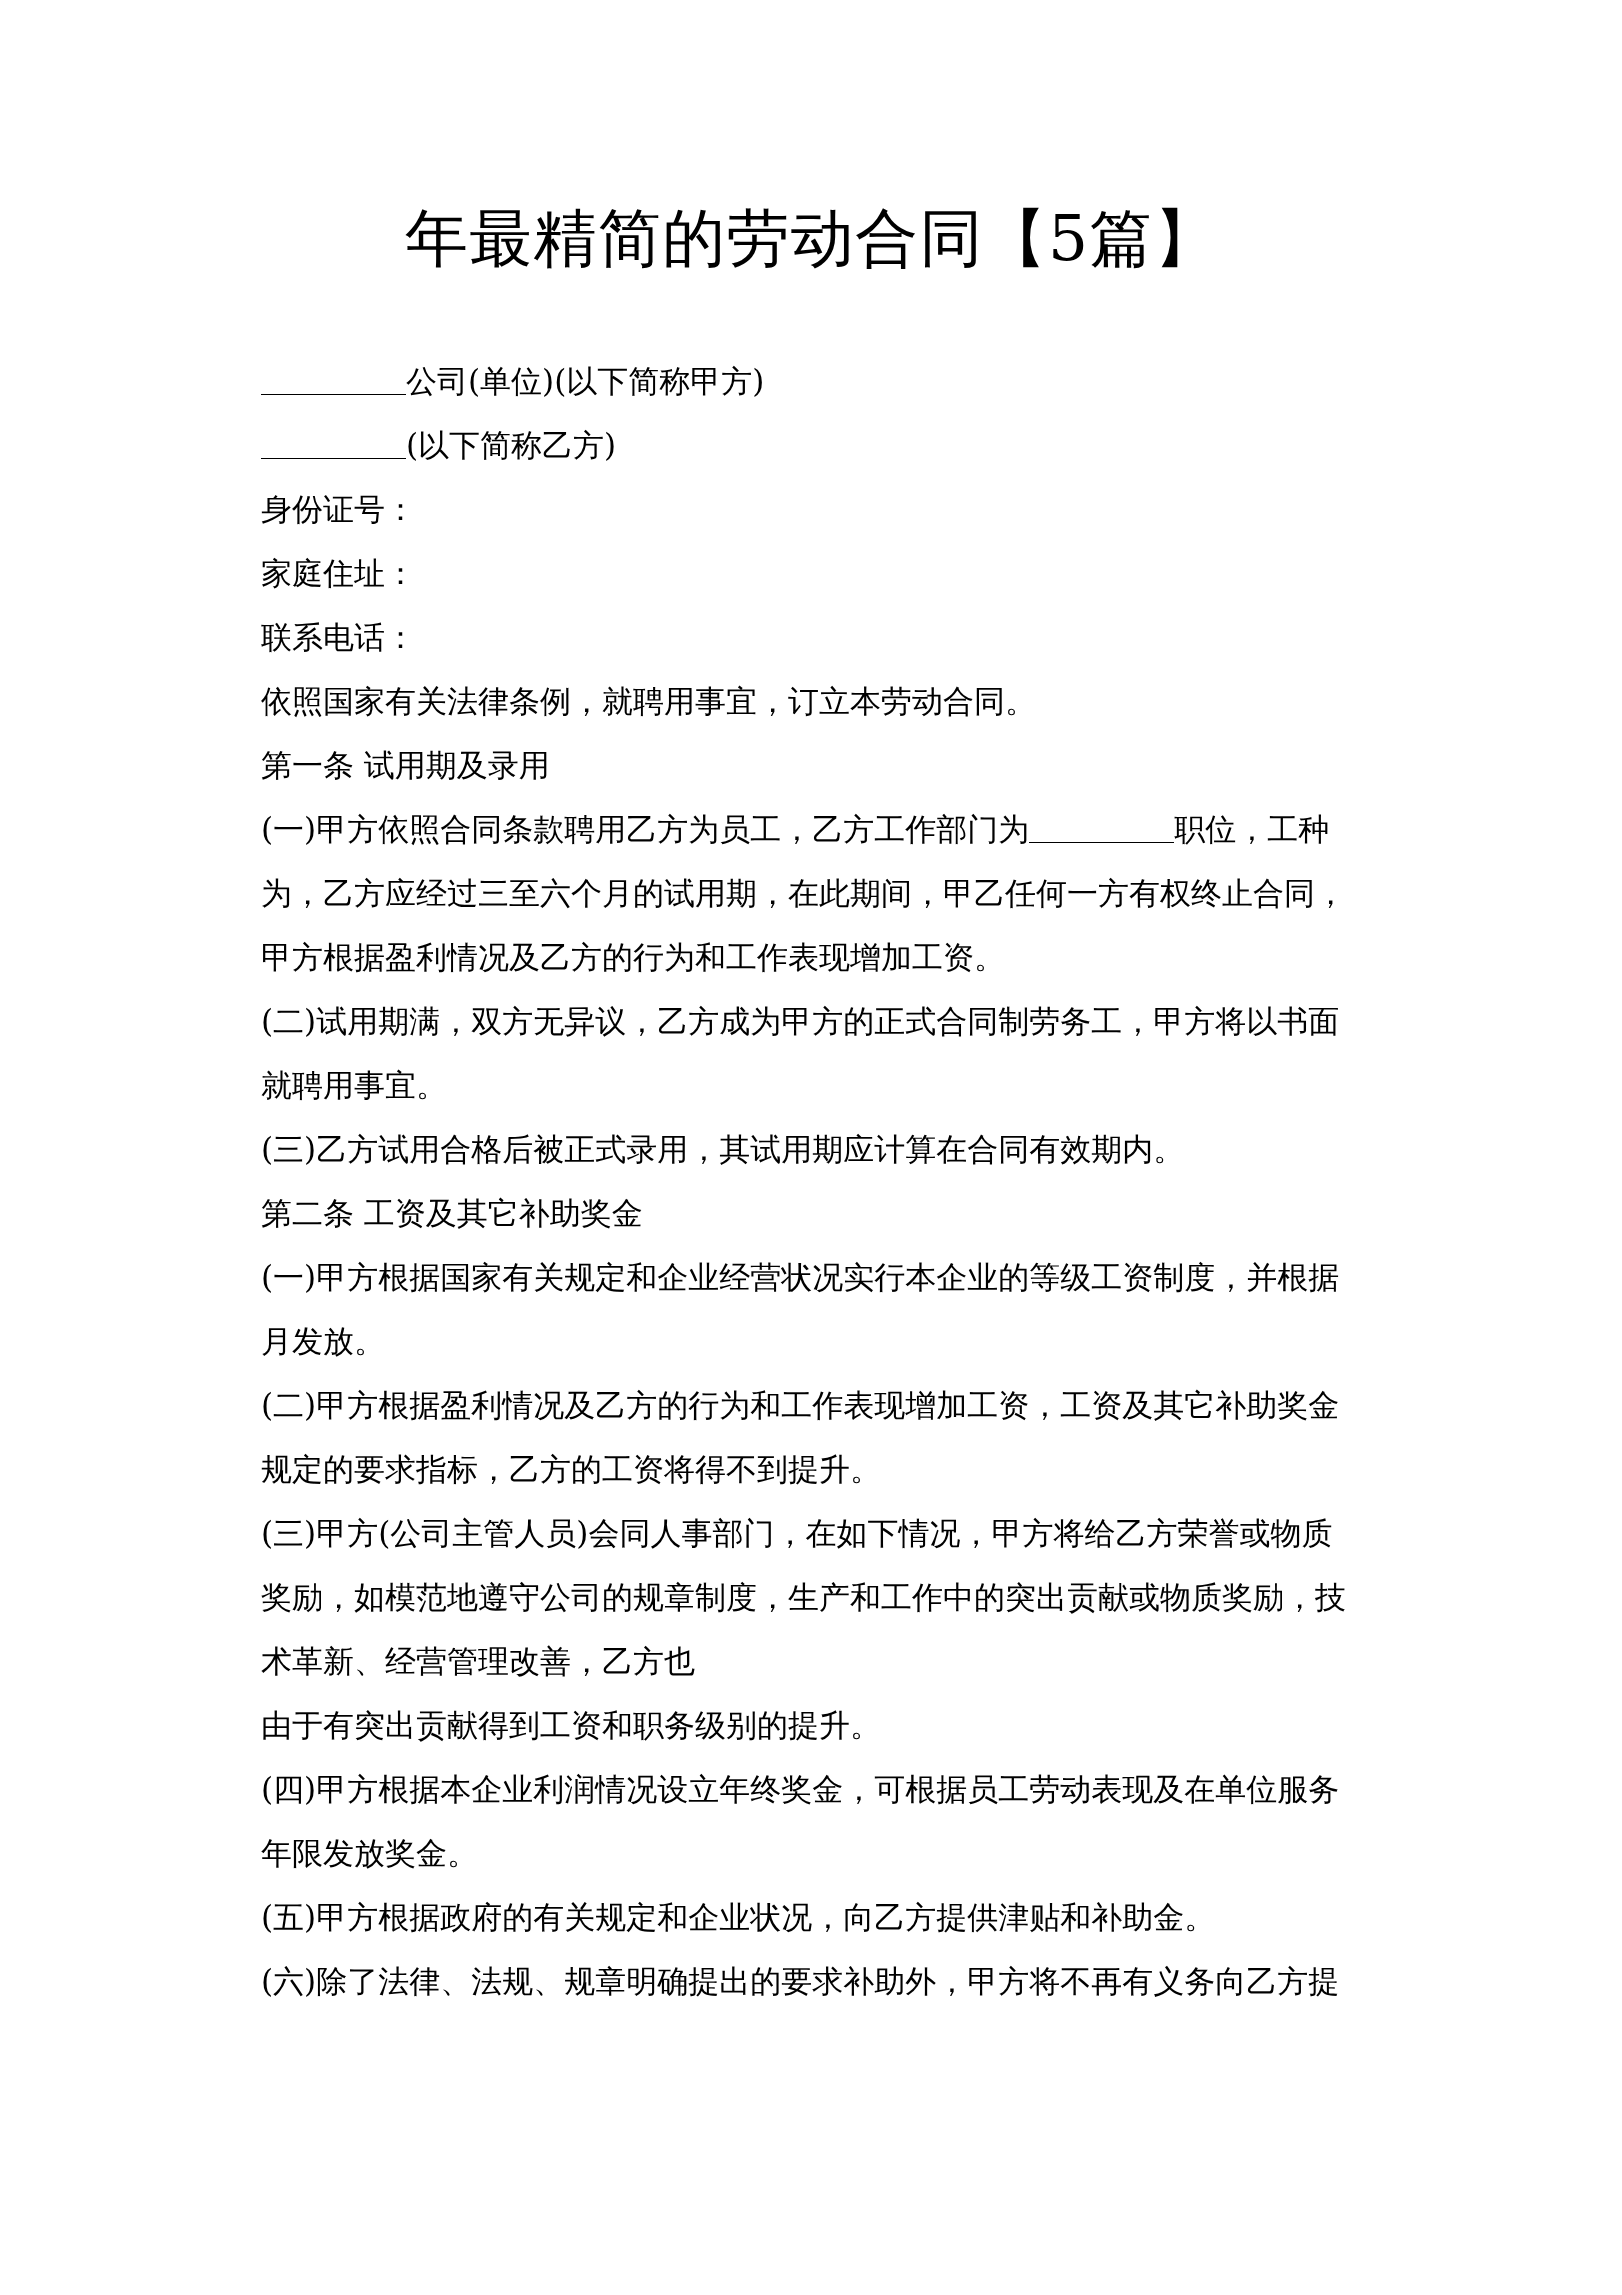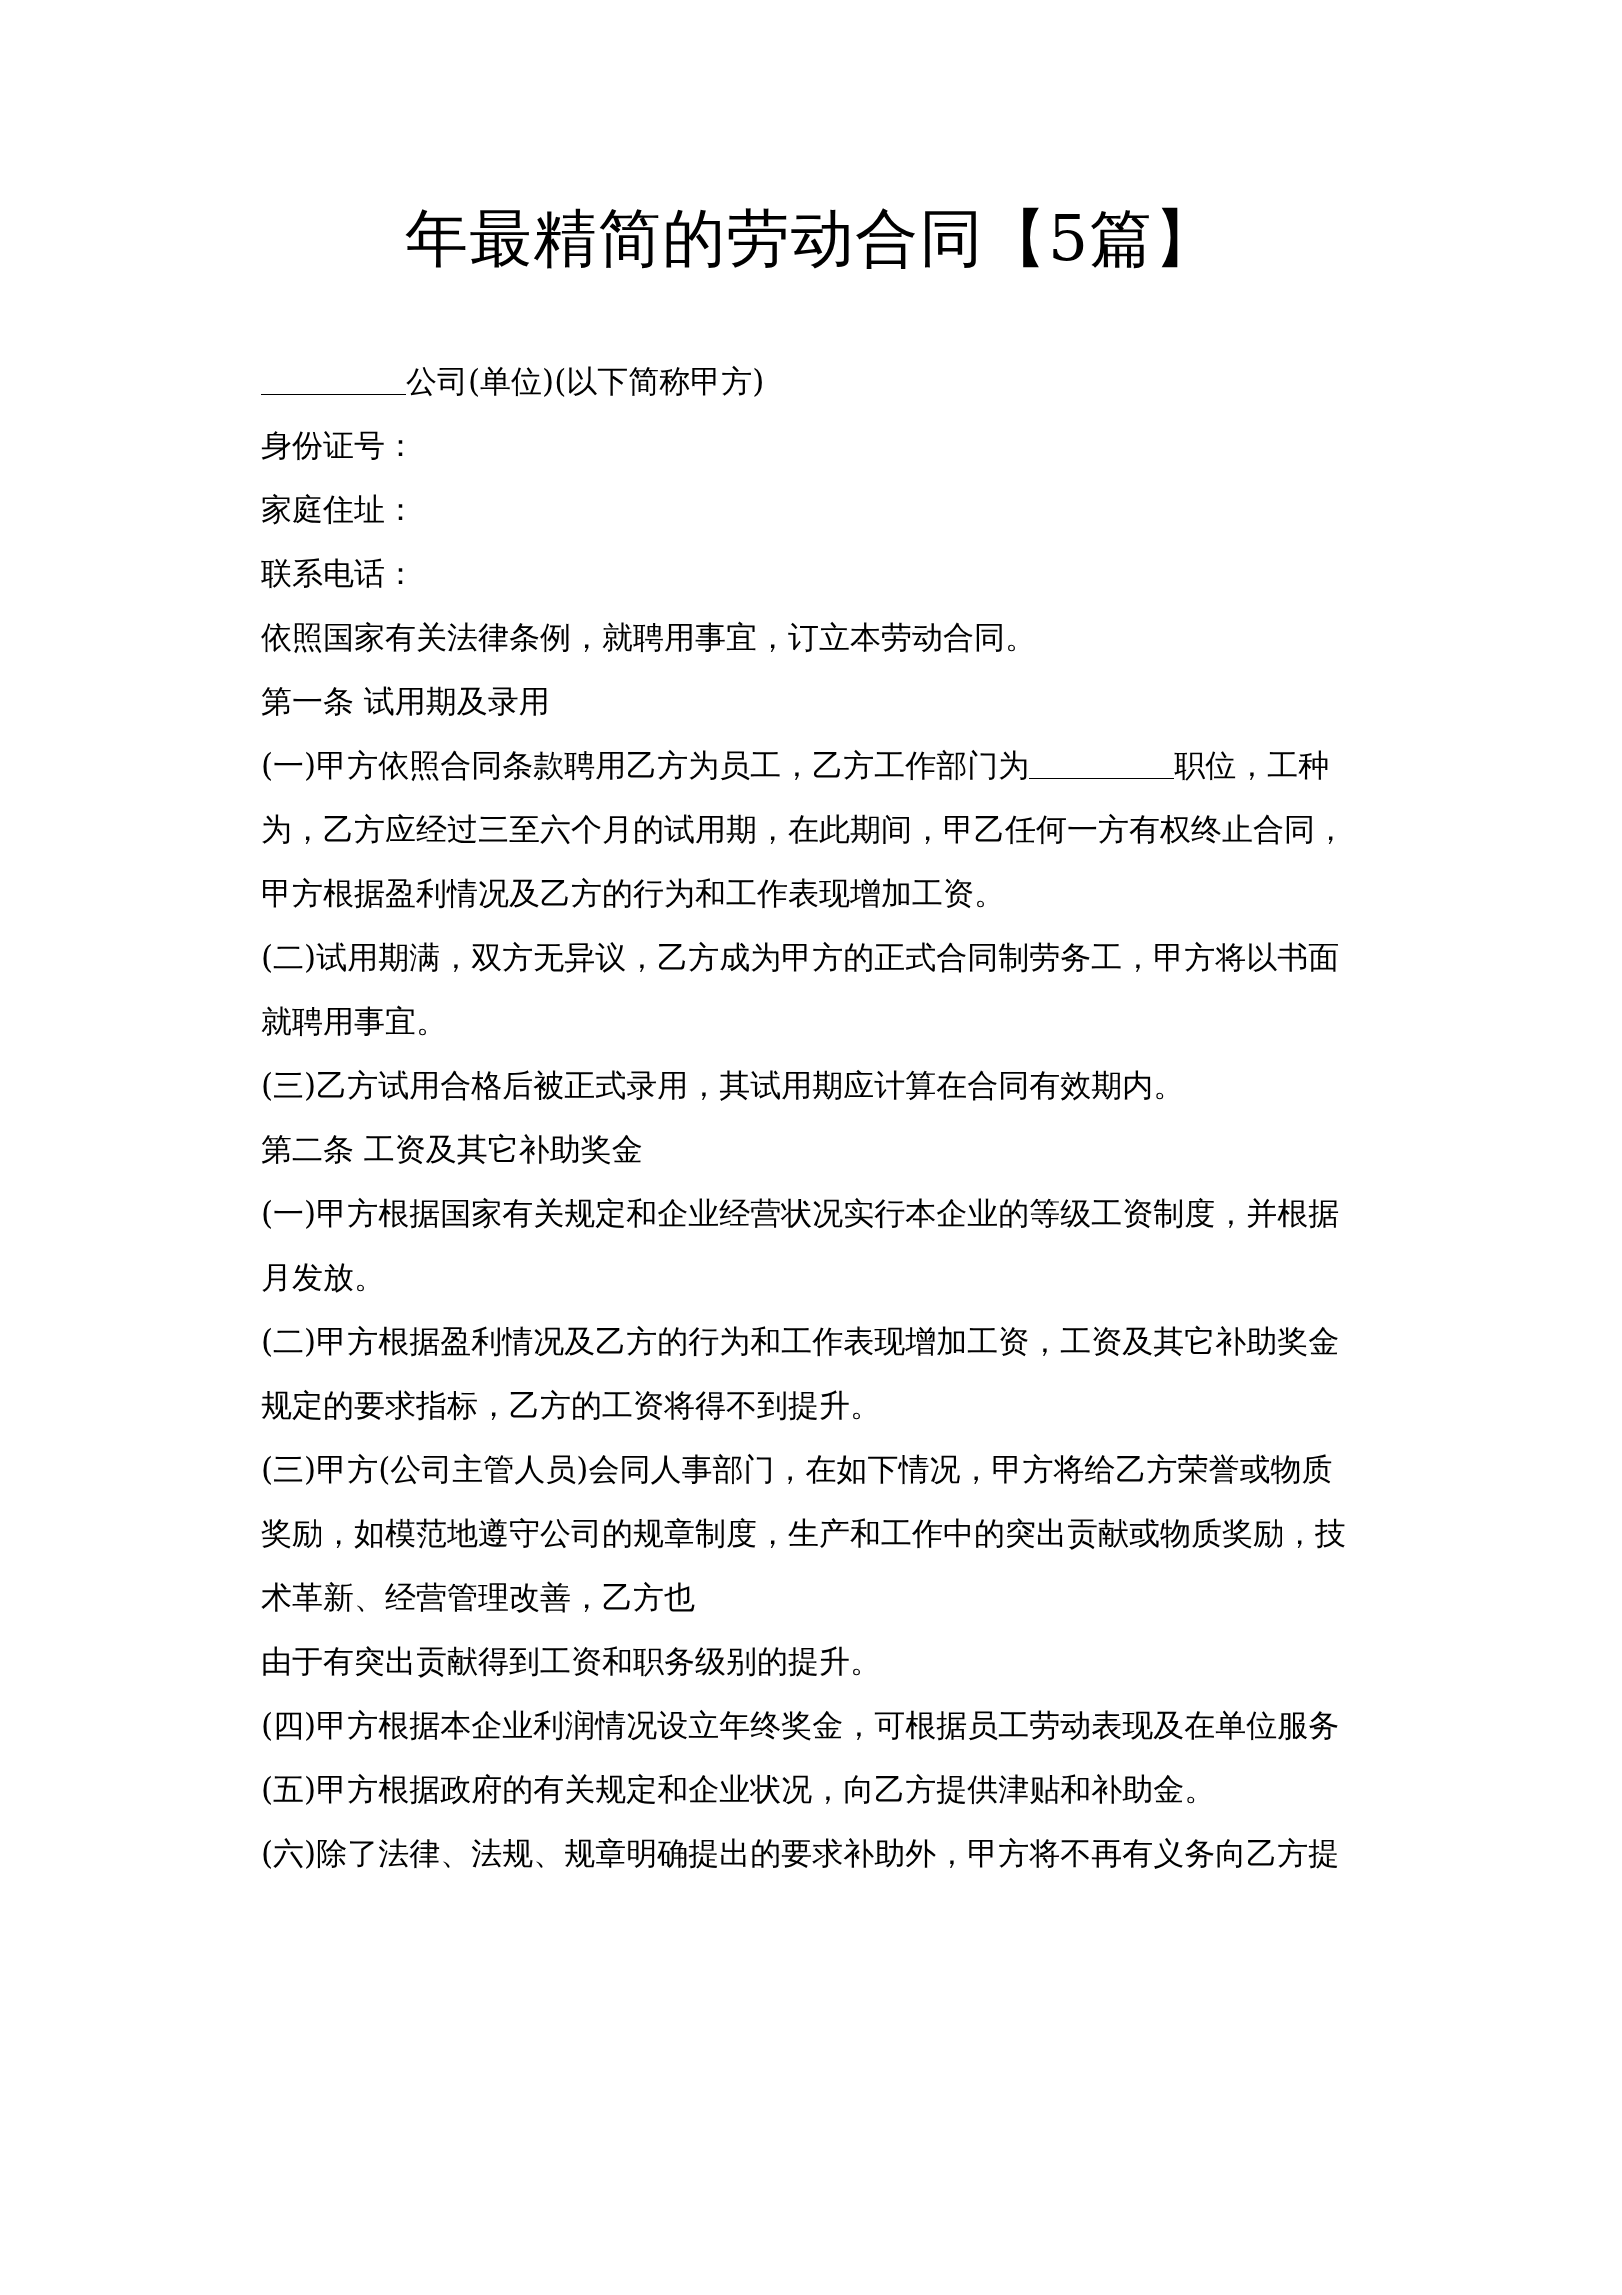--- a/index.html
+++ b/index.html
@@ -63,20 +63,23 @@
 <div class="page">
 
   <div class="title">年最精简的劳动合同【5篇】</div>
 
   <div class="body-text">
 
     <div class="line">
       <span class="blank"></span><span>公司(单位)(以下简称甲方)</span>
     </div>
 
+    <div class="line">
+      <span class="blank"></span><span>(以下简称乙方)</span>
+    </div>
 
     <div class="line">身份证号：</div>
     <div class="line">家庭住址：</div>
     <div class="line">联系电话：</div>
 
     <div class="line">依照国家有关法律条例，就聘用事宜，订立本劳动合同。</div>
 
     <div class="line">第一条  试用期及录用</div>
 
     <div class="line">
@@ -97,20 +100,21 @@
 
     <div class="line">(二)甲方根据盈利情况及乙方的行为和工作表现增加工资，工资及其它补助奖金</div>
     <div class="line">规定的要求指标，乙方的工资将得不到提升。</div>
 
     <div class="line">(三)甲方(公司主管人员)会同人事部门，在如下情况，甲方将给乙方荣誉或物质</div>
     <div class="line">奖励，如模范地遵守公司的规章制度，生产和工作中的突出贡献或物质奖励，技</div>
     <div class="line">术革新、经营管理改善，乙方也</div>
     <div class="line">由于有突出贡献得到工资和职务级别的提升。</div>
 
     <div class="line">(四)甲方根据本企业利润情况设立年终奖金，可根据员工劳动表现及在单位服务</div>
+    <div class="line">年限发放奖金。</div>
 
     <div class="line">(五)甲方根据政府的有关规定和企业状况，向乙方提供津贴和补助金。</div>
 
     <div class="line">(六)除了法律、法规、规章明确提出的要求补助外，甲方将不再有义务向乙方提</div>
 
   </div>
 </div>
 
 
 </body></html>

